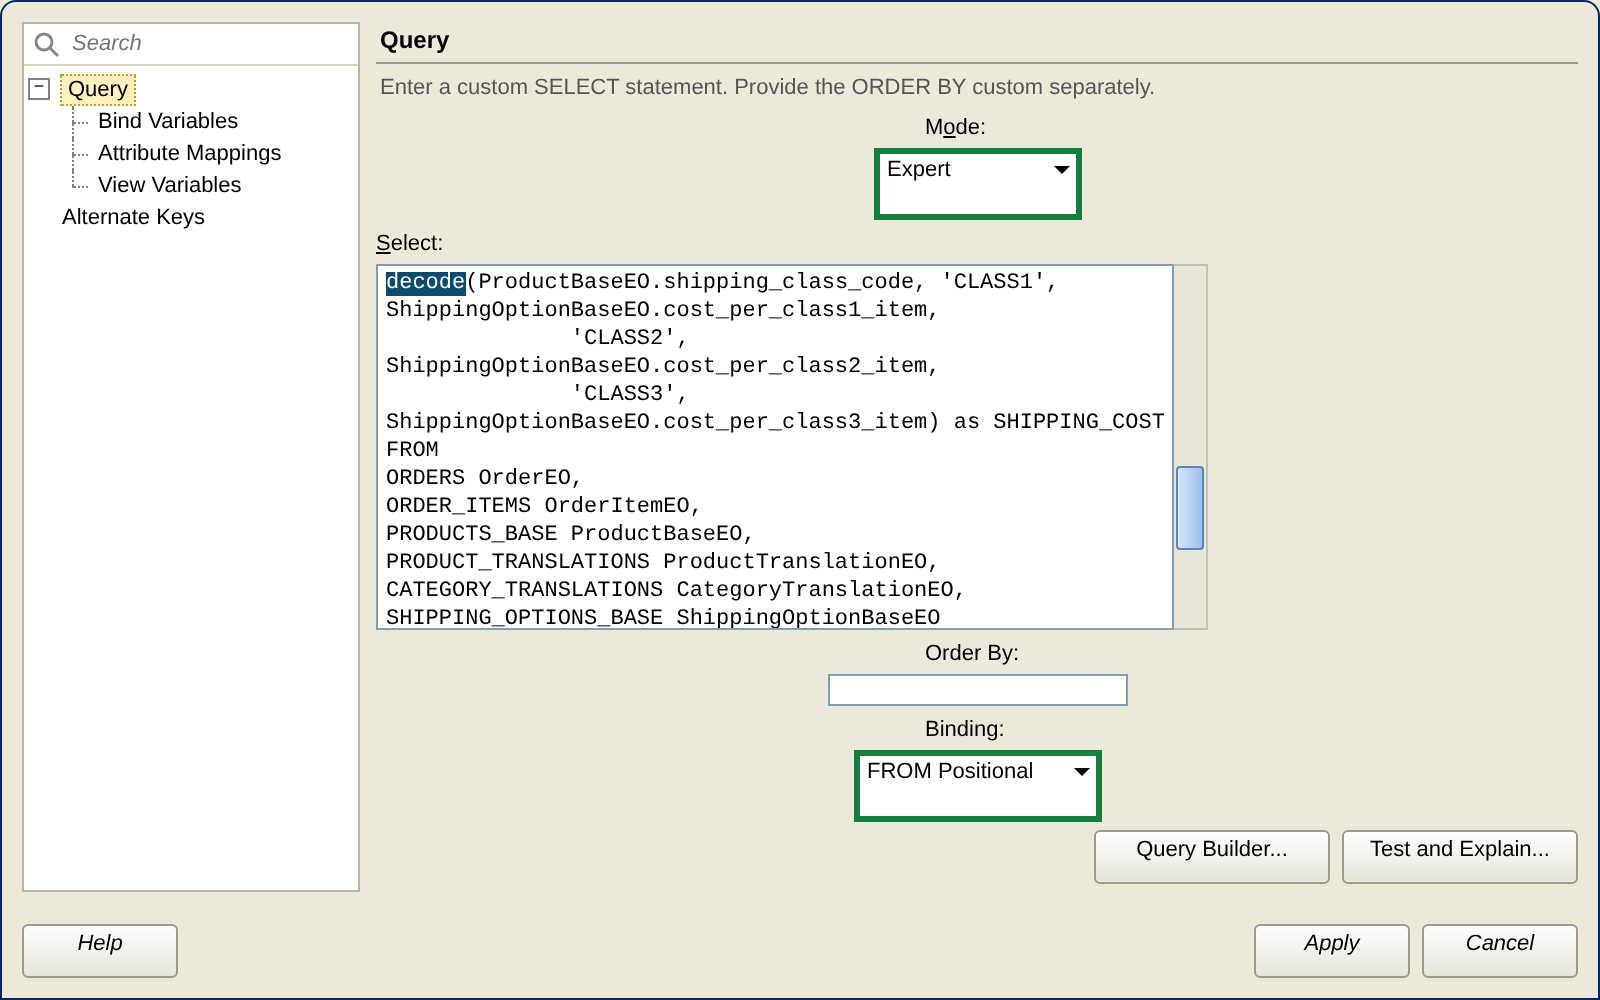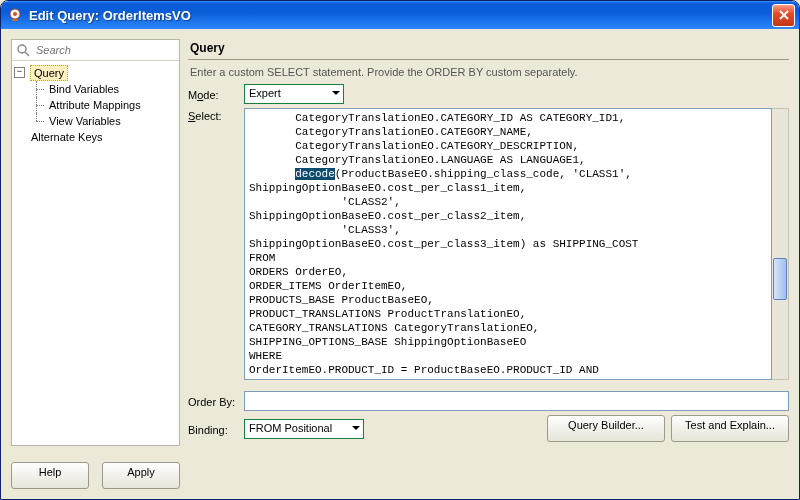--- a/index.html
+++ b/index.html
@@ -169,38 +169,39 @@
   .panel-desc {
     color: #555;
     font-size: 11px;
     padding: 2px 2px 6px 2px;
   }
   .form-row {
     display: flex;
     align-items: center;
     gap: 4px;
     margin-bottom: 4px;
+    flex-direction: column;
   }
   .form-row.select-row {
     align-items: flex-start;
     flex: 1;
     min-height: 0;
   }
   .form-row .lbl {
     width: 52px;
     text-align: left;
     padding-top: 2px;
   }
   .form-row .lbl .underline {
     text-decoration: underline;
   }
   .dropdown {
     background: #fff;
-    border: 1px solid #15803d;
-    padding: 1px 16px 1px 4px;
+    border: 3px solid #15803d;
+    padding: 1px 16px 13px 4px;
     font-size: 11px;
     position: relative;
     min-width: 78px;
     height: 16px;
     line-height: 14px;
     cursor: pointer;
   }
   .dropdown::after {
     content: "";
     position: absolute;
@@ -269,55 +270,41 @@
     text-align: center;
     cursor: pointer;
   }
   .btn.wide { min-width: 96px; }
   .btn.default {
     border: 1px solid #2a5db0;
     box-shadow: 0 0 0 1px #8ab0e8 inset;
   }
   .bottom-bar {
     display: flex;
+    justify-content: space-between;
     align-items: center;
     padding: 6px 10px 10px 10px;
+    font-style: italic;
   }
   .bottom-bar .right-btns {
     display: flex;
     gap: 6px;
     padding-left: 13px;
   }
   .row-buttons-right {
     display: flex;
     gap: 6px;
     margin-left: auto;
   }
 </style>
 </head>
 <body>
 
 <div class="window">
 
-  <div class="titlebar">
-    <span class="app-icon">
-      <svg width="16" height="16" viewBox="0 0 16 16">
-        <circle cx="8" cy="7" r="5" fill="#fff" stroke="#b04020" stroke-width="1"></circle>
-        <circle cx="8" cy="7" r="2" fill="#d05030"></circle>
-        <rect x="5" y="12" width="6" height="2" rx="1" fill="#c07030"></rect>
-      </svg>
-    </span>
-    <span class="title-text">Edit Query: OrderItemsVO</span>
-    <div class="close-btn">
-      <svg width="10" height="10" viewBox="0 0 10 10">
-        <line x1="1" y1="1" x2="9" y2="9" stroke="#fff" stroke-width="2"></line>
-        <line x1="9" y1="1" x2="1" y2="9" stroke="#fff" stroke-width="2"></line>
-      </svg>
-    </div>
-  </div>
 
   <div class="client">
 
     <div class="left-panel">
       <div class="search-bar">
         <svg class="search-icon-svg" width="14" height="14" viewBox="0 0 14 14">
           <circle cx="6" cy="6" r="4" stroke="#888" stroke-width="1.5" fill="none"></circle>
           <line x1="9" y1="9" x2="13" y2="13" stroke="#888" stroke-width="1.5"></line>
         </svg>
         <input class="search-input" placeholder="Search" style="">
@@ -347,25 +334,21 @@
       <div class="form-row">
         <span class="lbl"><span>M</span><span class="underline">o</span><span>de:</span></span>
         <div class="dropdown">
           <span>Expert</span>
         </div>
       </div>
 
       <div class="form-row select-row">
         <span class="lbl"><span class="underline">S</span><span>elect:</span></span>
         <div class="scroll-wrap">
-          <div class="code-area"><span>       CategoryTranslationEO.CATEGORY_ID AS CATEGORY_ID1,
-       CategoryTranslationEO.CATEGORY_NAME,
-       CategoryTranslationEO.CATEGORY_DESCRIPTION,
-       CategoryTranslationEO.LANGUAGE AS LANGUAGE1,
-       </span><span class="decode-hl">decode</span><span>(ProductBaseEO.shipping_class_code, 'CLASS1',
+          <div class="code-area"><span class="decode-hl">decode</span><span>(ProductBaseEO.shipping_class_code, 'CLASS1',
 ShippingOptionBaseEO.cost_per_class1_item,
               'CLASS2',
 ShippingOptionBaseEO.cost_per_class2_item,
               'CLASS3',
 ShippingOptionBaseEO.cost_per_class3_item) as SHIPPING_COST
 FROM
 ORDERS OrderEO,
 ORDER_ITEMS OrderItemEO,
 PRODUCTS_BASE ProductBaseEO,
 PRODUCT_TRANSLATIONS ProductTranslationEO,
@@ -395,16 +378,17 @@
         </div>
       </div>
 
     </div>
   </div>
 
   <div class="bottom-bar">
     <div class="btn">Help</div>
     <div class="right-btns">
       <div class="btn">Apply</div>
+      <div class="btn">Cancel</div>
     </div>
   </div>
 
 </div>
 
 </body></html>

